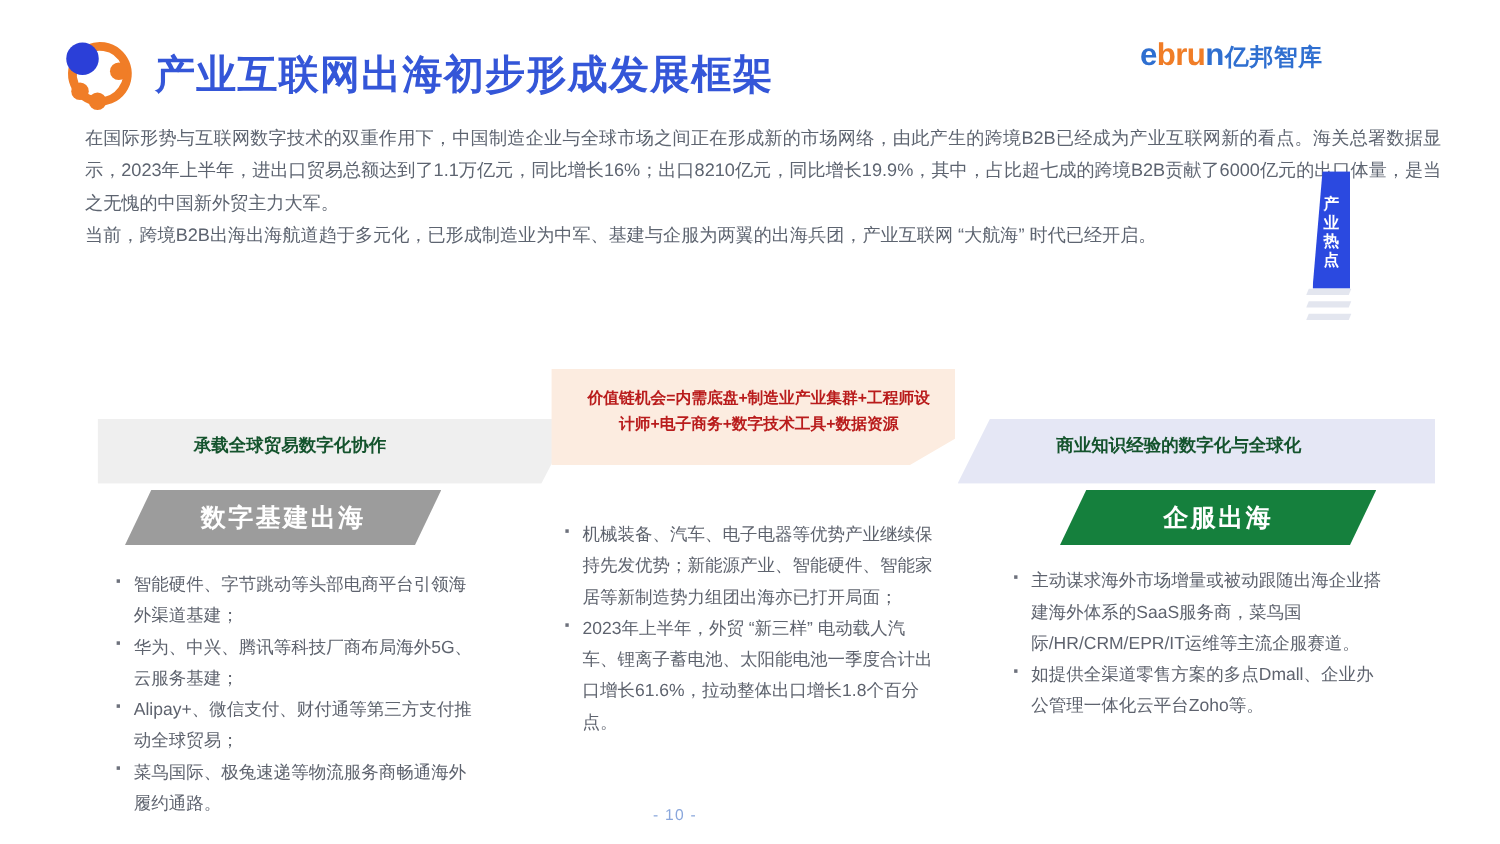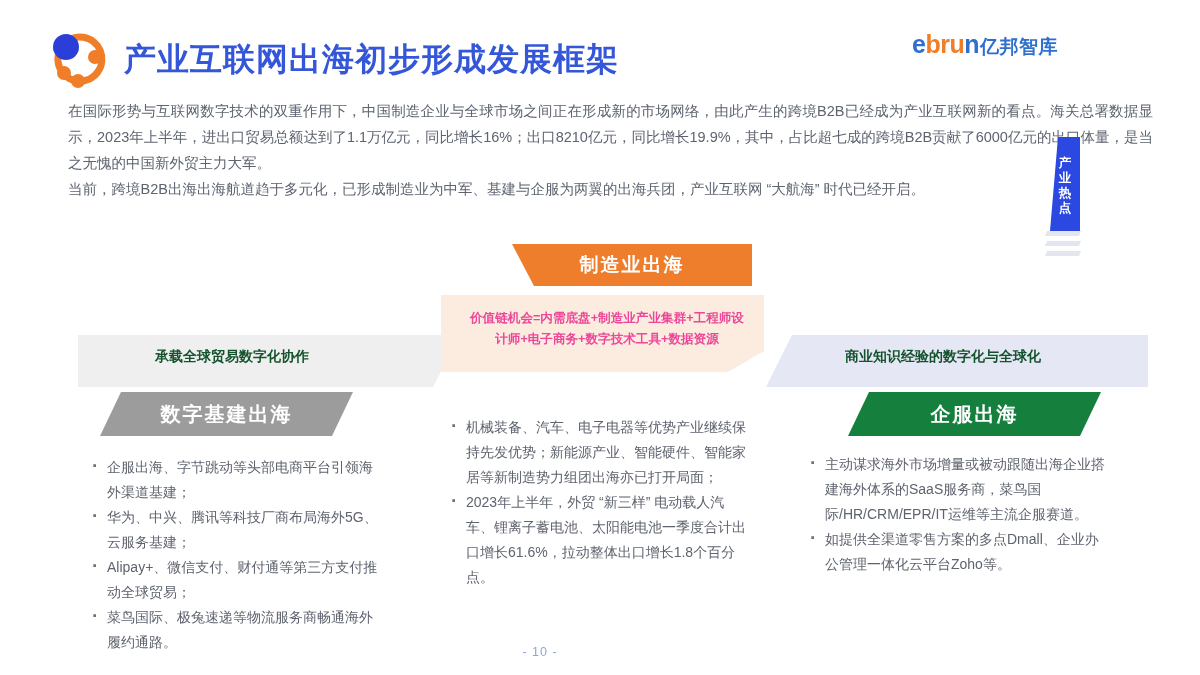--- a/index.html
+++ b/index.html
@@ -107,21 +107,21 @@
     color: #14532d;
     white-space: nowrap;
   }
   .cap-left   { left: 155px; top: 348px; }
   .cap-right  { left: 845px; top: 348px; }
 
   .value-chain {
     position: absolute;
     left: 464px; top: 308px; width: 286px;
     font-size: 12.6px; line-height: 21px;
-    font-weight: bold; color: #ec4899;
+    font-weight: bold; color: #b91c1c;
     text-align: center;
   }
 
   
   .banner {
     position: absolute;
     display: flex; align-items: center; justify-content: center;
     color: #ffffff; font-weight: bold;
     letter-spacing: 2px;
   }
@@ -215,32 +215,29 @@
   </div>
 
   <div class="panel panel-left"></div>
   <div class="panel panel-center"></div>
   <div class="panel panel-right"></div>
 
   <div class="panel-caption cap-left">承载全球贸易数字化协作</div>
   <div class="panel-caption cap-right">商业知识经验的数字化与全球化</div>
   <div class="value-chain">价值链机会=内需底盘+制造业产业集群+工程师设计师+电子商务+数字技术工具+数据资源</div>
 
-  <div class="banner banner-mfg">
-    <span>制造业出海</span>
-  </div>
   <div class="banner banner-infra">
     <span>数字基建出海</span>
   </div>
   <div class="banner banner-svc">
     <span>企服出海</span>
   </div>
 
   <div class="bullets bullets-left">
-    <div class="item">企服出海、字节跳动等头部电商平台引领海外渠道基建；</div>
+    <div class="item">智能硬件、字节跳动等头部电商平台引领海外渠道基建；</div>
     <div class="item">华为、中兴、腾讯等科技厂商布局海外5G、云服务基建；</div>
     <div class="item">Alipay+、微信支付、财付通等第三方支付推动全球贸易；</div>
     <div class="item">菜鸟国际、极兔速递等物流服务商畅通海外履约通路。</div>
   </div>
 
   <div class="bullets bullets-center">
     <div class="item">机械装备、汽车、电子电器等优势产业继续保持先发优势；新能源产业、智能硬件、智能家居等新制造势力组团出海亦已打开局面；</div>
     <div class="item">2023年上半年，外贸 “新三样” 电动载人汽车、锂离子蓄电池、太阳能电池一季度合计出口增长61.6%，拉动整体出口增长1.8个百分点。</div>
   </div>
 

